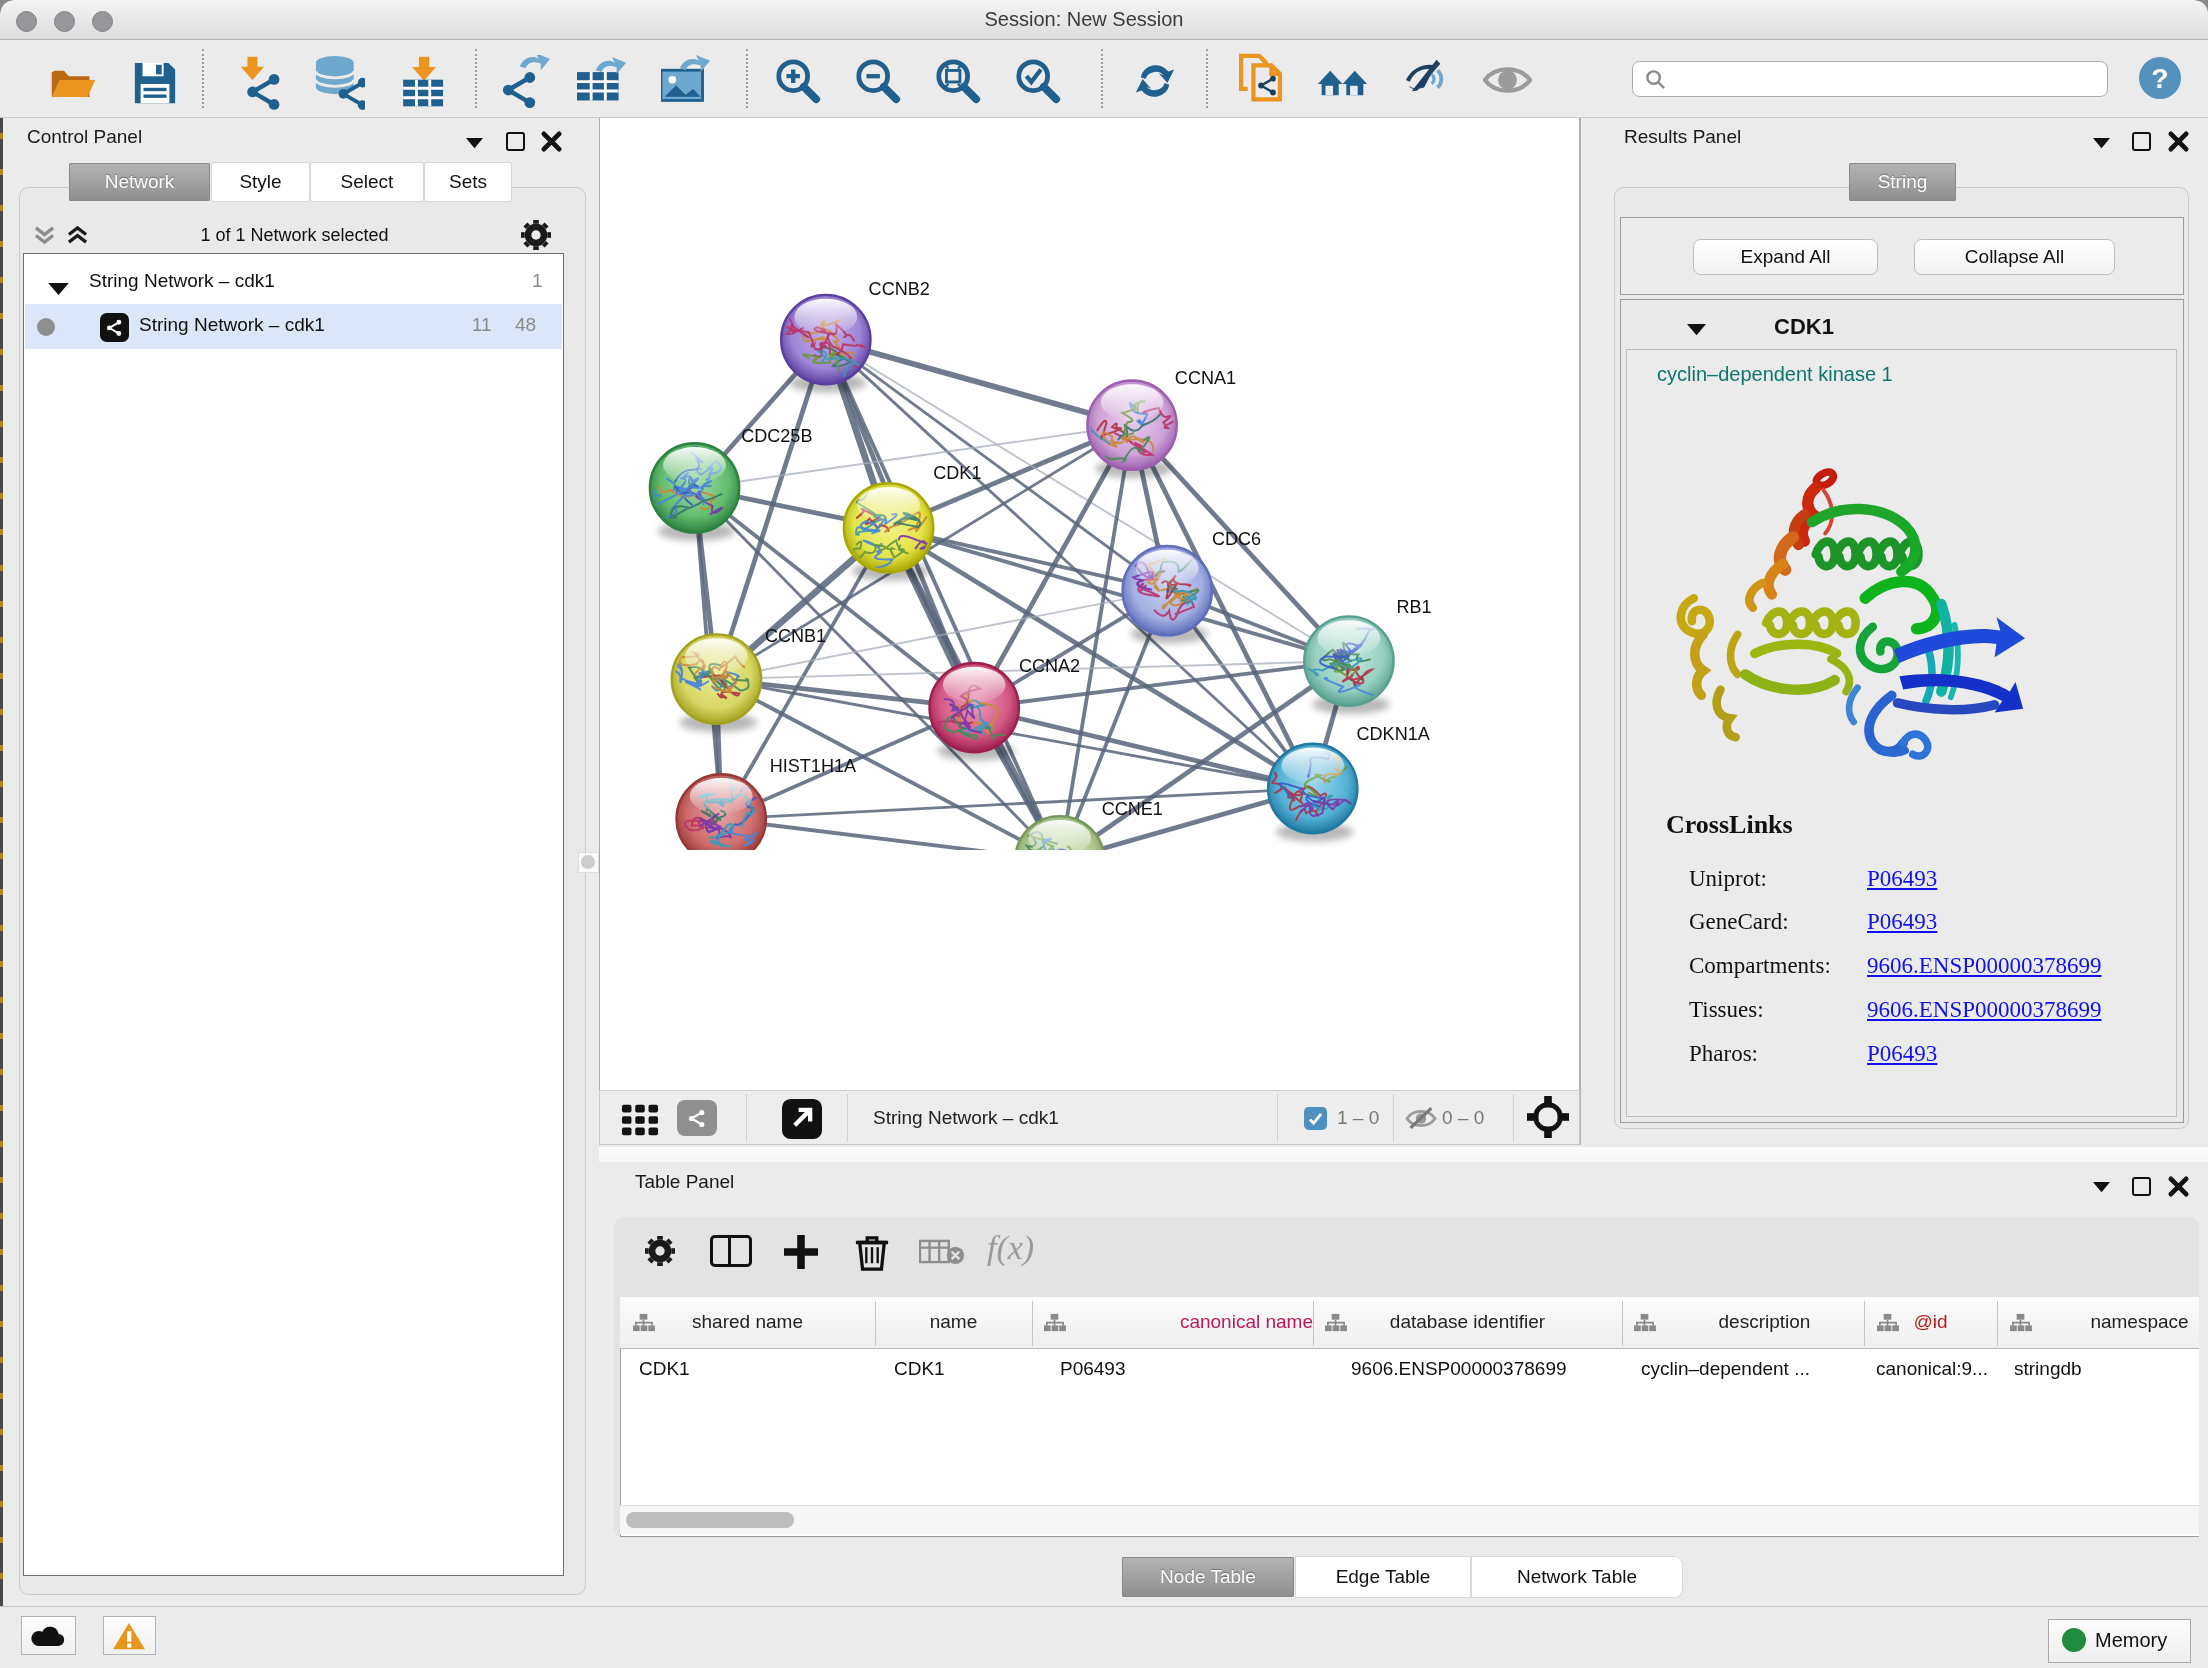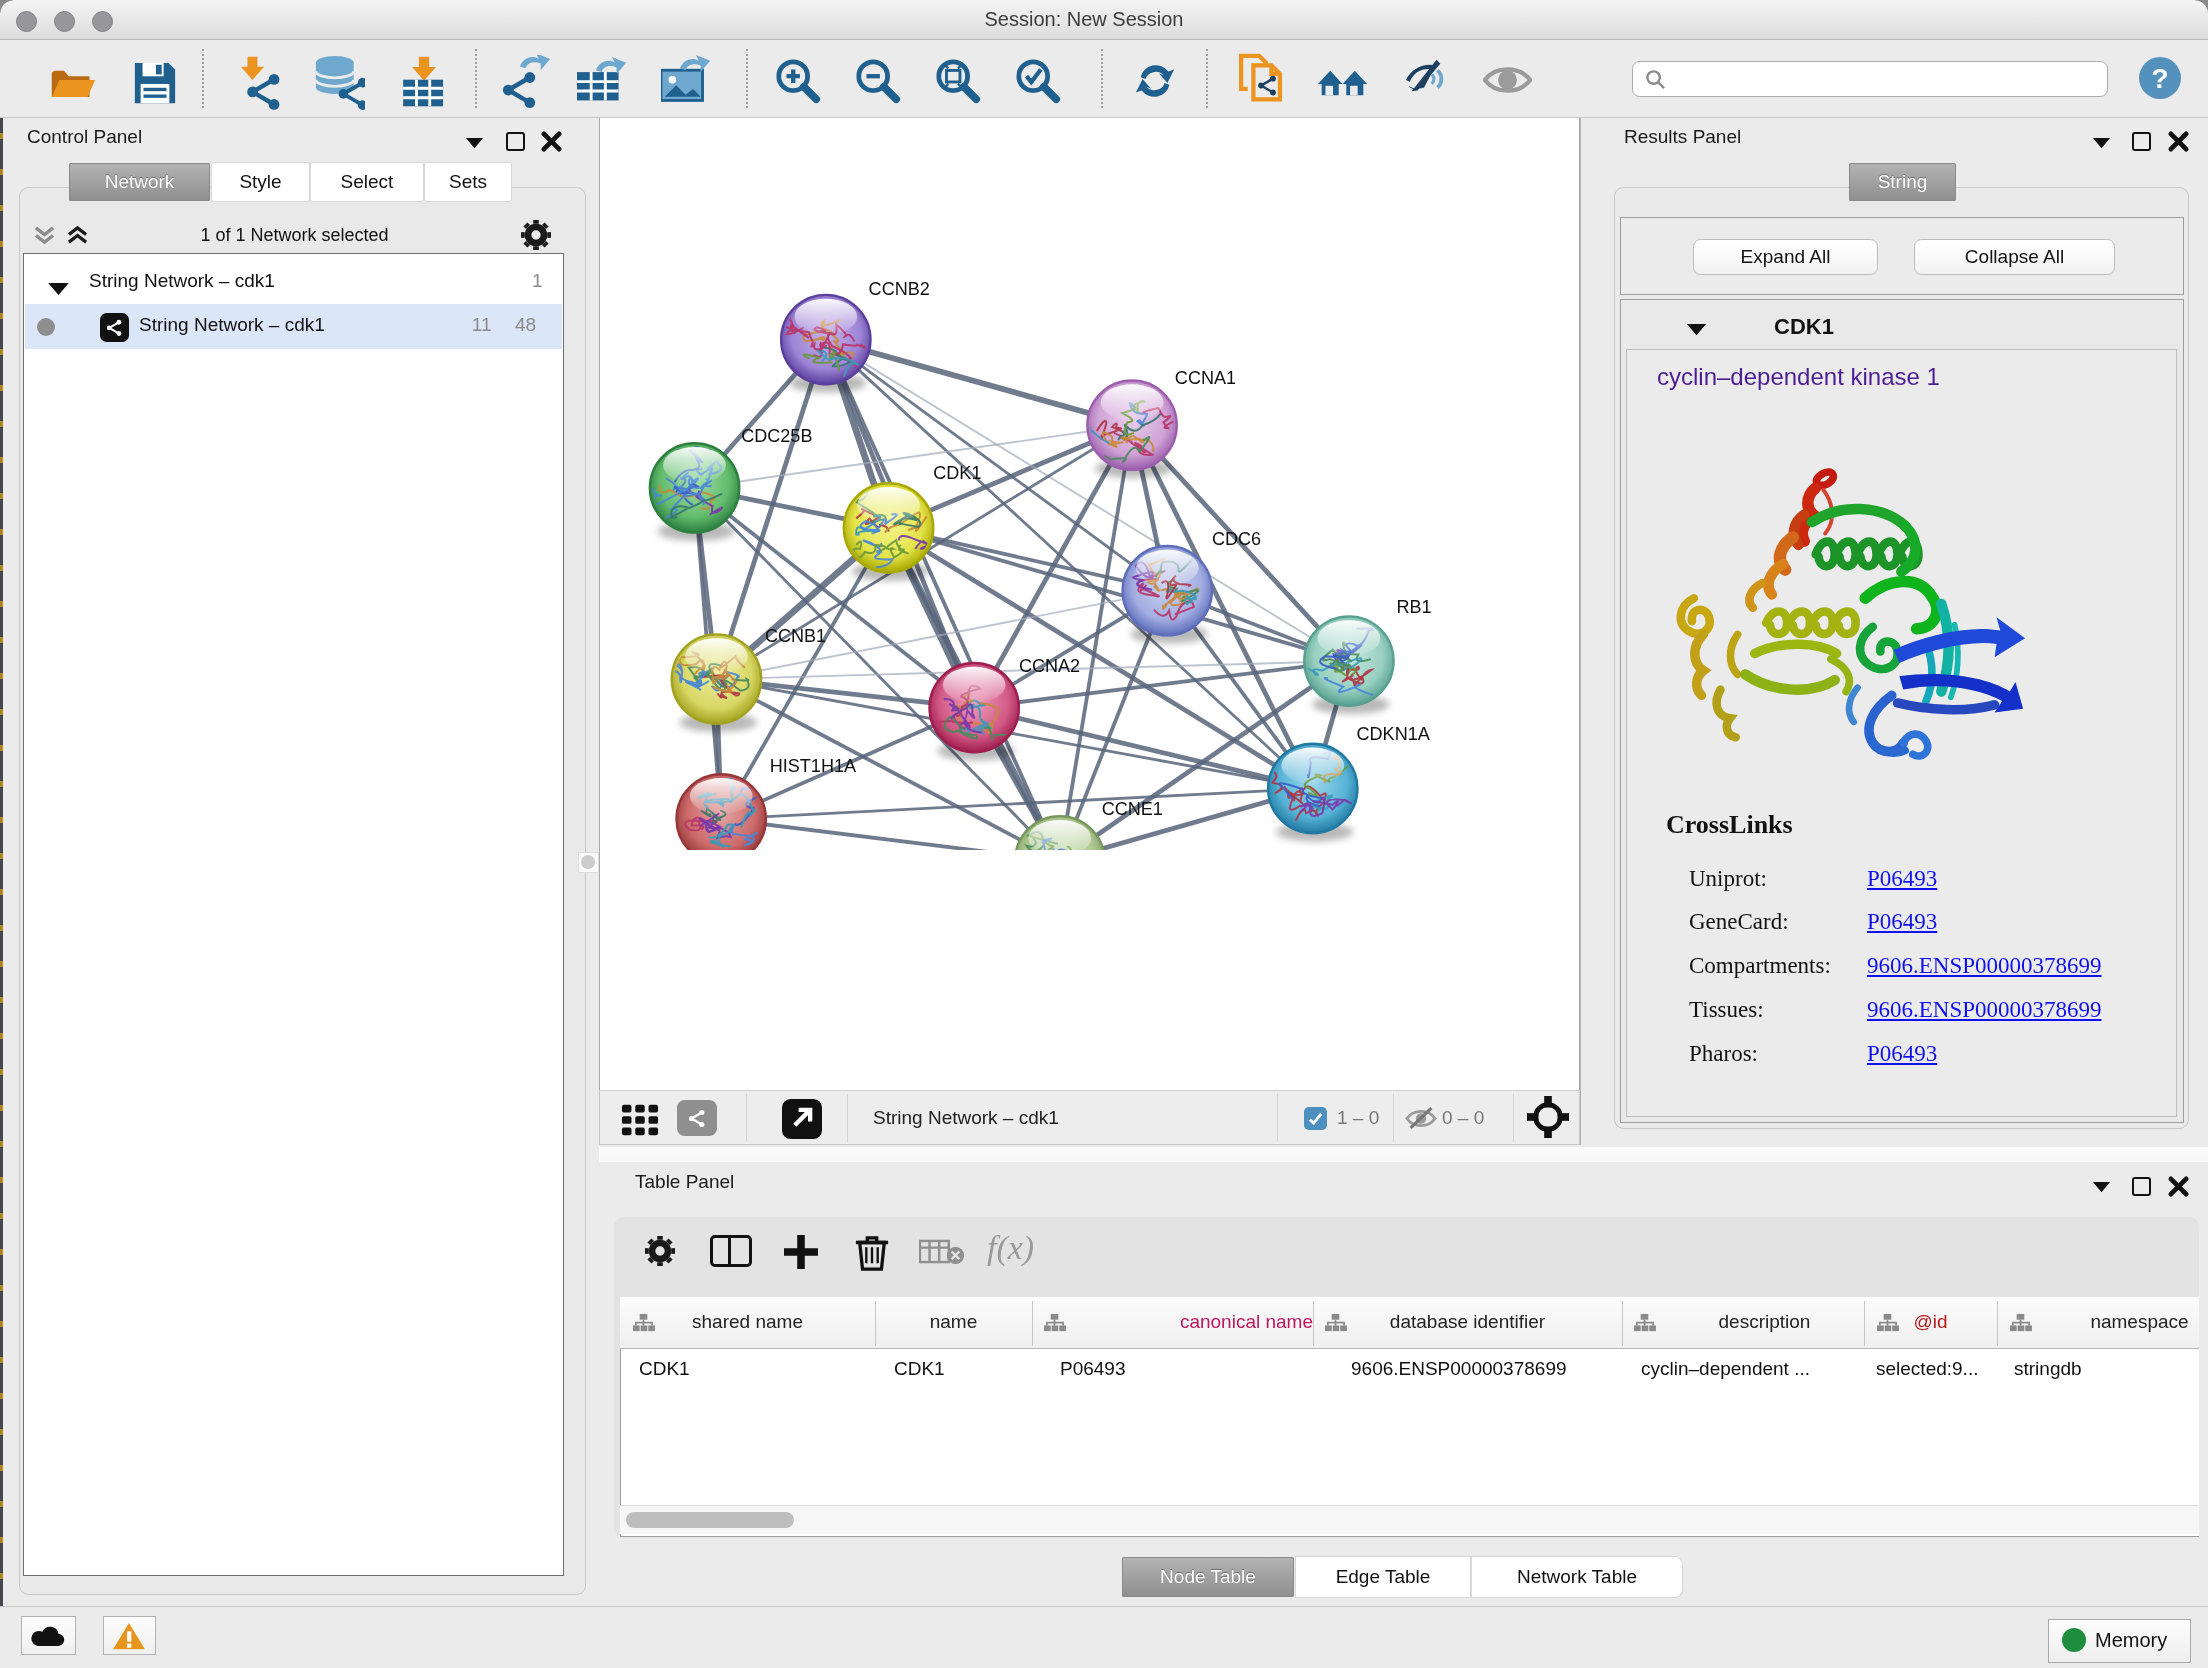--- a/index.html
+++ b/index.html
@@ -622,21 +622,21 @@
 <div class="abs tab tabsel" style="left:1849px;top:163px;width:107px">String</div>
 <div class="abs" style="left:1620px;top:217px;width:564px;height:78px;background:#ebebeb;border:1.9px solid #9d9d9d"></div>
 <div class="abs" style="left:1693px;top:239px;width:185px;height:36px;background:linear-gradient(#fff,#f2f2f2);border:1.9px solid #bdbdbd;border-radius:7.6px;text-align:center;line-height:33px;font-size:19px;color:#111">Expand All</div>
 <div class="abs" style="left:1914px;top:239px;width:201px;height:36px;background:linear-gradient(#fff,#f2f2f2);border:1.9px solid #bdbdbd;border-radius:7.6px;text-align:center;line-height:33px;font-size:19px;color:#111">Collapse All</div>
 <div class="abs" style="left:1620px;top:299px;width:564px;height:824px;background:#e9e9e9;border:1.9px solid #9d9d9d"></div>
 <svg class="abs" style="left:1685px;top:322px" width="23" height="14.3" viewBox="0 0 24 15">
     <path d="M2 2 L22 2 L12 14 Z" fill="#111"></path>
   </svg>
 <div class="abs" style="left:1709px;top:314px;width:190px;text-align:center;font-size:22px;font-weight:bold;color:#111">CDK1</div>
 <div class="abs" style="left:1626px;top:349px;width:551px;height:768px;background:#ebebeb;border:1.9px solid #bdbdbd"></div>
-<div class="abs" style="left:1657px;top:363px;font-size:24px;color:#4c1d95">cyclin–dependent kinase 1</div>
+<div class="abs" style="left:1657px;top:363px;font-size:20px;color:#0f766e">cyclin–dependent kinase 1</div>
 <svg class="abs" style="left:1671px;top:463px" width="355" height="300" viewBox="0 0 373 315">
     <path d="M158 12 C170 4 176 16 164 22 C154 27 148 18 158 12" fill="none" stroke="#c41a10" stroke-width="8" stroke-opacity="1.0" stroke-linecap="round"></path>
     <path d="M152 26 C140 36 142 50 152 56 C142 60 134 70 140 82" fill="none" stroke="#cc2810" stroke-width="12" stroke-opacity="1.0" stroke-linecap="round"></path>
     <path d="M140 54 C128 62 126 76 134 86" fill="none" stroke="#c63d12" stroke-width="11" stroke-opacity="1.0" stroke-linecap="round"></path>
     <path d="M128 78 C114 88 110 102 120 112" fill="none" stroke="#d2691a" stroke-width="13" stroke-opacity="1.0" stroke-linecap="round"></path>
     <path d="M118 106 C104 114 98 128 106 138" fill="none" stroke="#d8821a" stroke-width="11" stroke-opacity="1.0" stroke-linecap="round"></path>
     <path d="M96 126 C84 132 78 144 86 152" fill="none" stroke="#cf9418" stroke-width="9" stroke-opacity="1.0" stroke-linecap="round"></path>
     <path d="M160 28 C172 44 172 62 162 74" fill="none" stroke="#d44430" stroke-width="4" stroke-opacity="1.0" stroke-linecap="round"></path>
     <path d="M24 142 C8 150 6 168 18 176 C30 184 44 176 40 162 C36 150 20 152 22 166" fill="none" stroke="#c8a812" stroke-width="9" stroke-opacity="1.0" stroke-linecap="round"></path>
     <path d="M34 180 C22 192 22 210 34 218 C26 224 24 236 32 244" fill="none" stroke="#c2a018" stroke-width="10" stroke-opacity="1.0" stroke-linecap="round"></path>
@@ -799,21 +799,21 @@
     </g>
     <g stroke="#8a8a8a" stroke-width="1.8" fill="none">
       <path d="M12 7 V10 M4 13 V10 H21 V13 M12 10 V13"></path>
     </g>
   </svg>
 <div class="abs" style="left:639px;top:1358px;font-size:19px;color:#111">CDK1</div>
 <div class="abs" style="left:894px;top:1358px;font-size:19px;color:#111">CDK1</div>
 <div class="abs" style="left:1060px;top:1358px;font-size:19px;color:#111">P06493</div>
 <div class="abs" style="left:1351px;top:1358px;font-size:19px;color:#111">9606.ENSP00000378699</div>
 <div class="abs" style="left:1641px;top:1358px;font-size:19px;color:#111">cyclin–dependent ...</div>
-<div class="abs" style="left:1876px;top:1358px;font-size:19px;color:#111">selected:9...</div>
+<div class="abs" style="left:1876px;top:1358px;font-size:19px;color:#111">canonical:9...</div>
 <div class="abs" style="left:2014px;top:1358px;font-size:19px;color:#111">stringdb</div>
 <div class="abs" style="left:620px;top:1505px;width:1579px;height:28.5px;background:#f6f6f6;border-top:1px solid #ddd"></div>
 <div class="abs" style="left:626px;top:1512px;width:168px;height:16px;background:#bdbdbd;border-radius:8.6px"></div>
 <div class="abs tab tabsel" style="left:1122px;top:1557px;width:172px;height:40px;line-height:40px">Node Table</div>
 <div class="abs tab tabun" style="left:1296px;top:1557px;width:174px;height:40px;line-height:40px;border-radius:0">Edge Table</div>
 <div class="abs tab tabun" style="left:1472px;top:1557px;width:210px;height:40px;line-height:40px;border-radius:0 7.6px 7.6px 0">Network Table</div>
 <div class="abs" style="left:0;top:1606px;width:2208px;height:62px;background:#ebebeb;border-top:1.9px solid #c6c6c6"></div>
 <div class="abs" style="left:21px;top:1616px;width:55px;height:39px;background:linear-gradient(#fdfdfd,#f0f0f0);border:1.9px solid #b3b3b3"></div>
 <svg class="abs" style="left:31px;top:1625px" width="36" height="23" viewBox="0 0 38 24">
     <path d="M10 22 a8 8 0 1 1 2 -15 a9 9 0 0 1 17 2 a6.5 6.5 0 0 1 -1 13 Z" fill="#111"></path>

